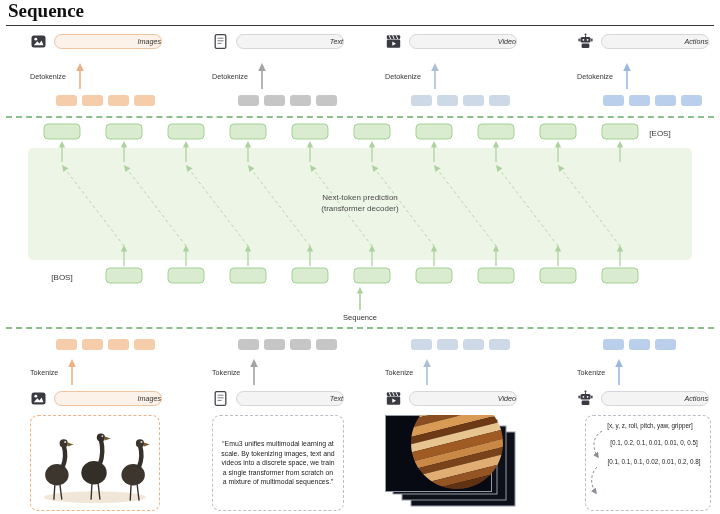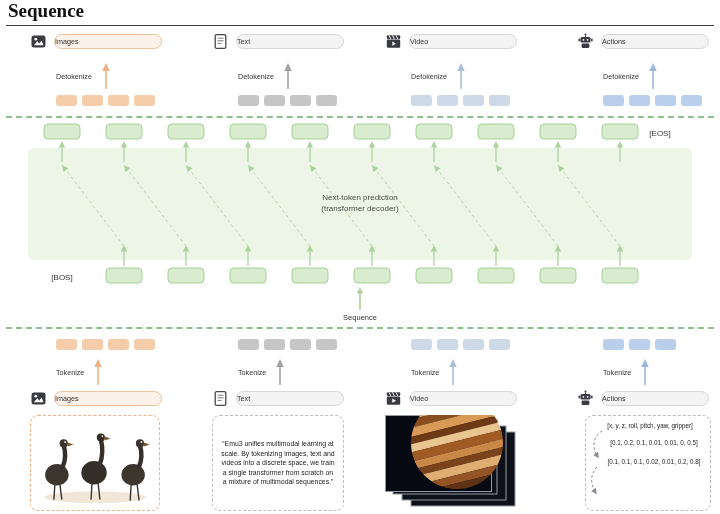--- a/index.html
+++ b/index.html
@@ -6,22 +6,22 @@
   #stage{position:relative;width:720px;height:514px;background:#fff;overflow:hidden;
          font-family:"Liberation Sans",sans-serif;color:#222;}
   #title{position:absolute;left:8px;top:0px;font-family:"Liberation Serif",serif;
          font-weight:bold;font-size:19px;color:#111;}
   .rule{position:absolute;left:6px;right:6px;top:25px;border-top:1.5px solid #3a3a3a;}
   .divider{position:absolute;left:6px;right:6px;border-top:2px dashed #8cbf8c;}
   .col{position:absolute;width:132px;}
   .pill-row{display:flex;align-items:center;gap:7px;height:17px;}
   .icon{width:17px;height:17px;flex:none;display:block;}
   .pill{flex:1;height:13px;border:1px solid #d6d6da;background:#f4f4f5;border-radius:8px;
-        display:flex;align-items:center;justify-content:flex-start;font-size:7.2px;color:#333;}
-  .flow-row{display:flex;align-items:flex-end;gap:9px;margin-left:26px;margin-top:12px;height:27px;}
+        display:flex;align-items:center;justify-content:flex-end;font-size:7.2px;color:#333;font-style:italic;}
+  .flow-row{display:flex;align-items:flex-end;gap:9px;margin-top:12px;height:27px;}
   .flow-label{font-size:7.2px;color:#333;margin-bottom:8px;}
   .tokens{display:flex;gap:5px;margin-left:26px;margin-top:6px;height:11px;}
   .token{width:21px;height:11px;border-radius:3px;display:block;}
   .col-bottom .flow-row{margin-top:8px;text-align:right;}
   .col-bottom .tokens{margin-top:0;}
   .col-bottom .pill-row{margin-top:5px;}
   .content{margin-top:8px;}
   .dash-box{border:1.5px dashed #b9bec6;border-radius:8px;background:#fff;box-sizing:border-box;}
   .images-box{width:130px;height:96px;display:flex;align-items:center;justify-content:center;}
   .text-box{width:132px;height:96px;display:flex;align-items:center;padding:4px 7px;

